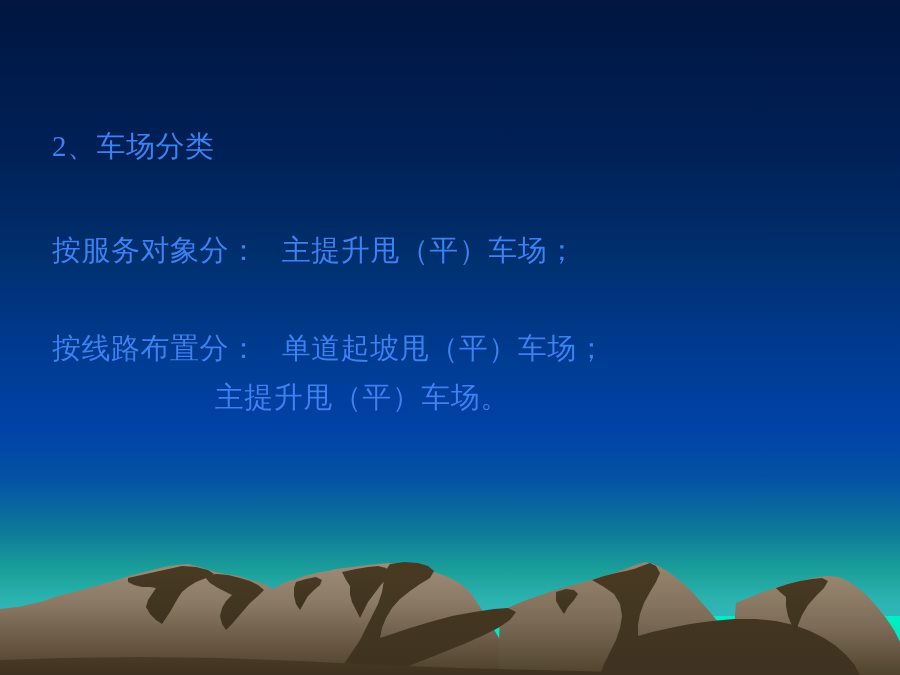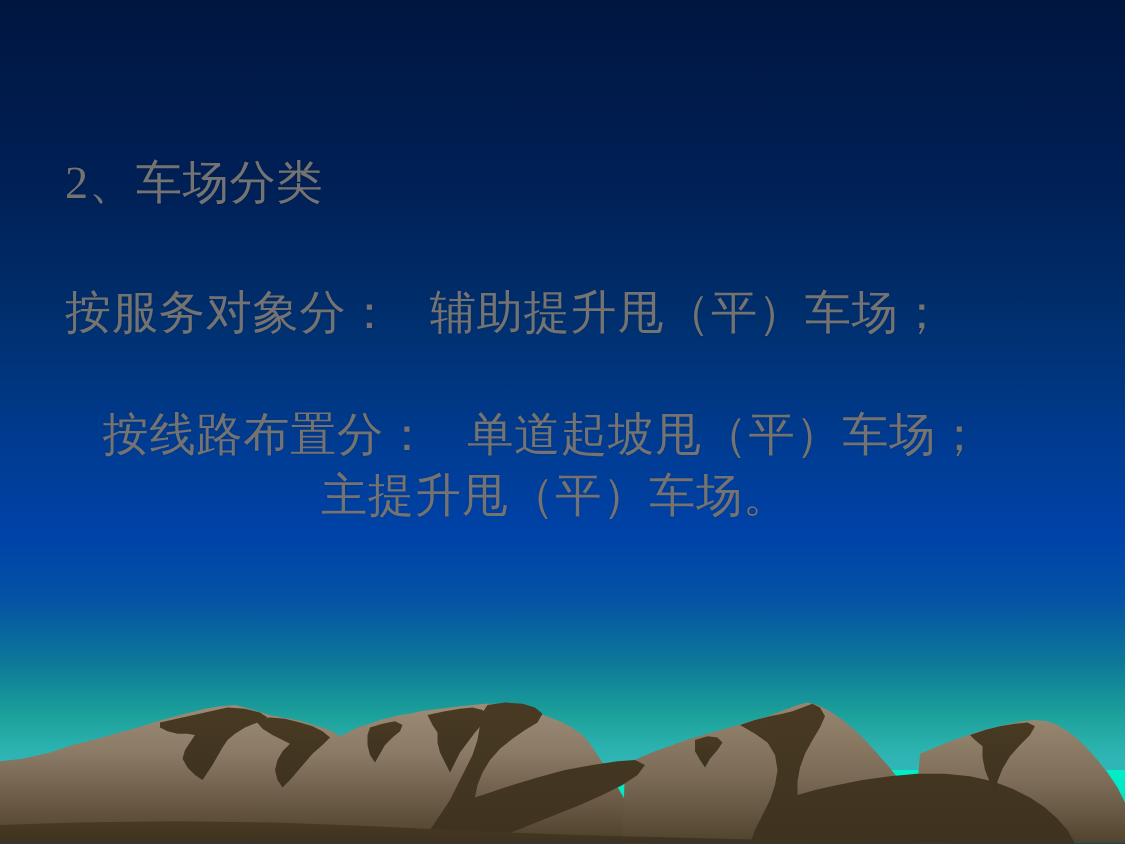--- a/index.html
+++ b/index.html
@@ -65,32 +65,32 @@
   
   #textblock {
     position: absolute;
     left: 0;
     top: 0;
     width: 900px;
     height: 560px;
   }
   .line {
     position: absolute;
-    color: #737373;
-    font-size: 37px;
+    color: #3b82f6;
+    font-size: 29px;
     line-height: 33px;
     white-space: pre;
     letter-spacing: 0.5px;
     text-shadow: 0 0 1px rgba(0,0,0,0.25);
   }
   .line-1 { left: 52px; top: 130px; }
   .line-2 { left: 52px; top: 182px; }
   .line-3 { left: 52px; top: 234px; }
   .line-4 { left: 52px; top: 283px; }
-  .line-5 { left: 52px; top: 332px; margin-left: 30px; }
+  .line-5 { left: 52px; top: 332px; }
   .line-6 { left: 52px; top: 381px; }
 </style>
 </head>
 <body>
 
 <div id="slide">
 
   <div id="sky"></div>
   <div id="sky-band"></div>
 
@@ -171,18 +171,18 @@
              L824,28 L816,36 L808,45 L802,55 L798,65 L796,75
              L792,66 L788,56 L786,46 L786,37 L780,32 Z"></path>
 
     <path fill="url(#gDark)" d="M0,100 L60,98 L140,97 L220,98 L300,101 L380,105
              L460,108 L540,110 L620,112 L700,113 L780,114 L860,115
              L900,115 L0,115 Z"></path>
   </svg>
 
   <div id="textblock">
     <div class="line line-1">2、车场分类</div>
-    <div class="line line-3">按服务对象分：   辅助提升甩（平）车场；</div>
+    <div class="line line-3">按服务对象分：   主提升甩（平）车场；</div>
     <div class="line line-5">按线路布置分：   单道起坡甩（平）车场；</div>
     <div class="line line-6">                     主提升甩（平）车场。</div>
   </div>
 
 </div>
 
 </body></html>

